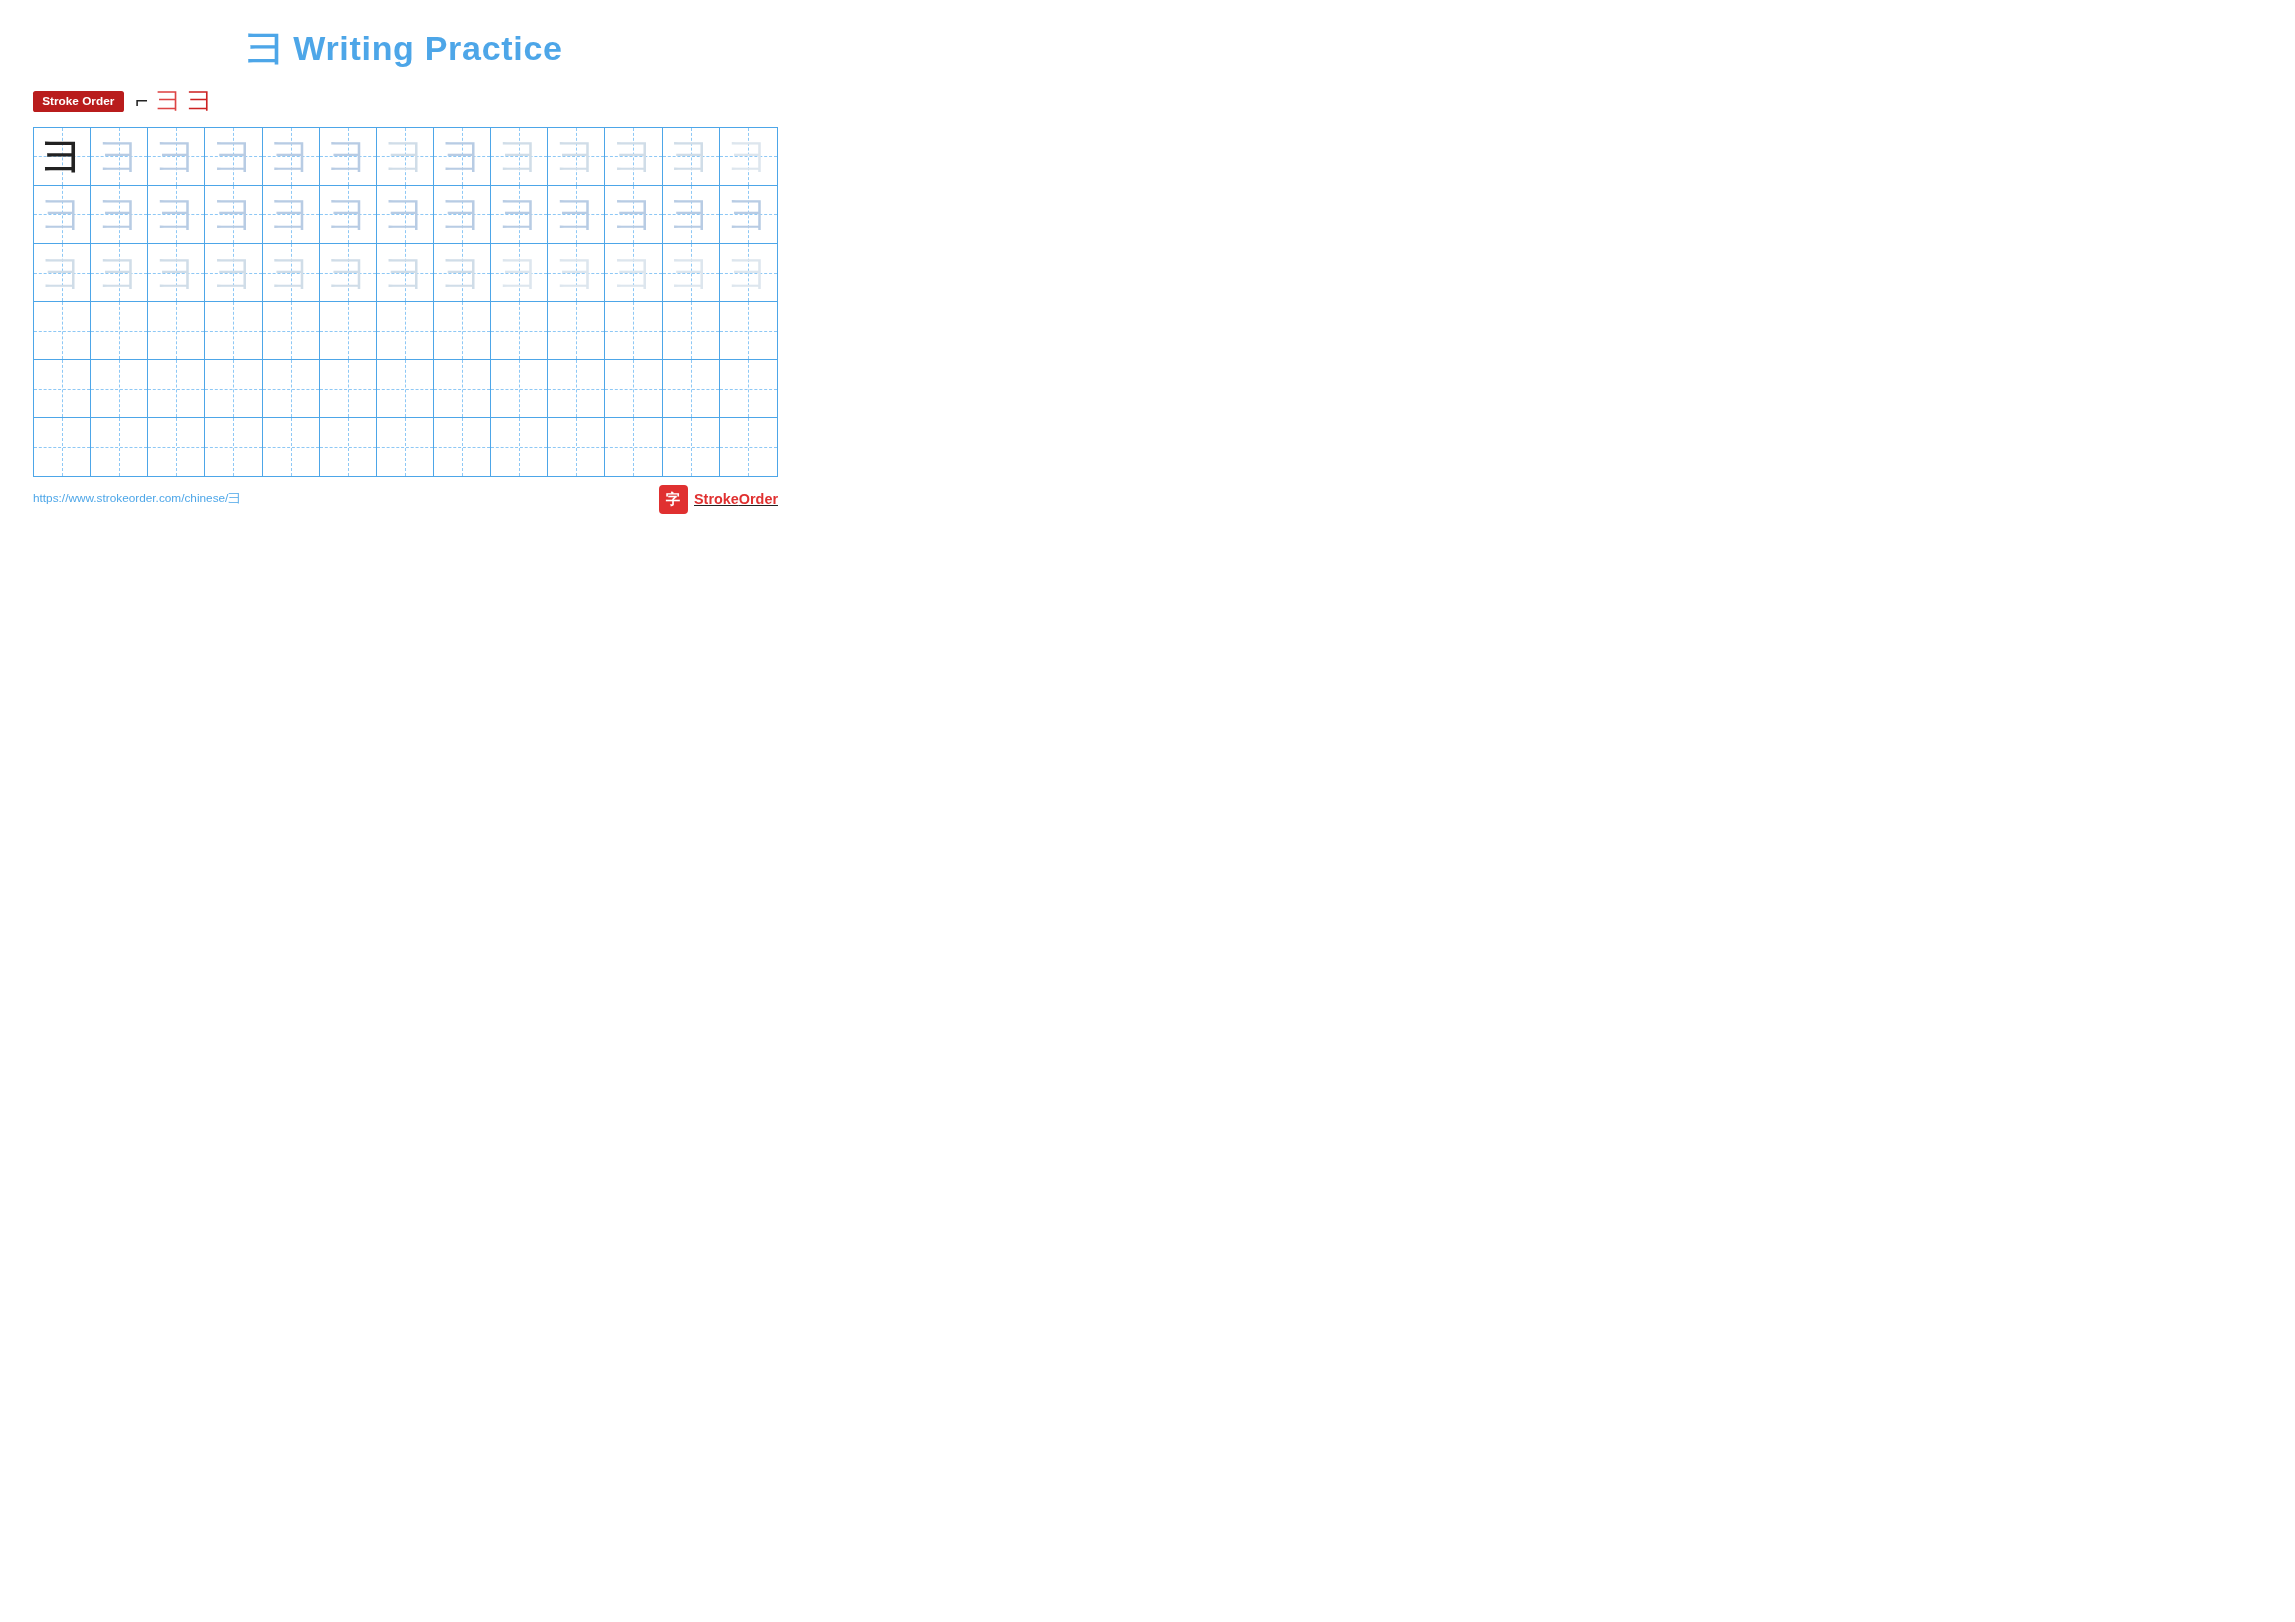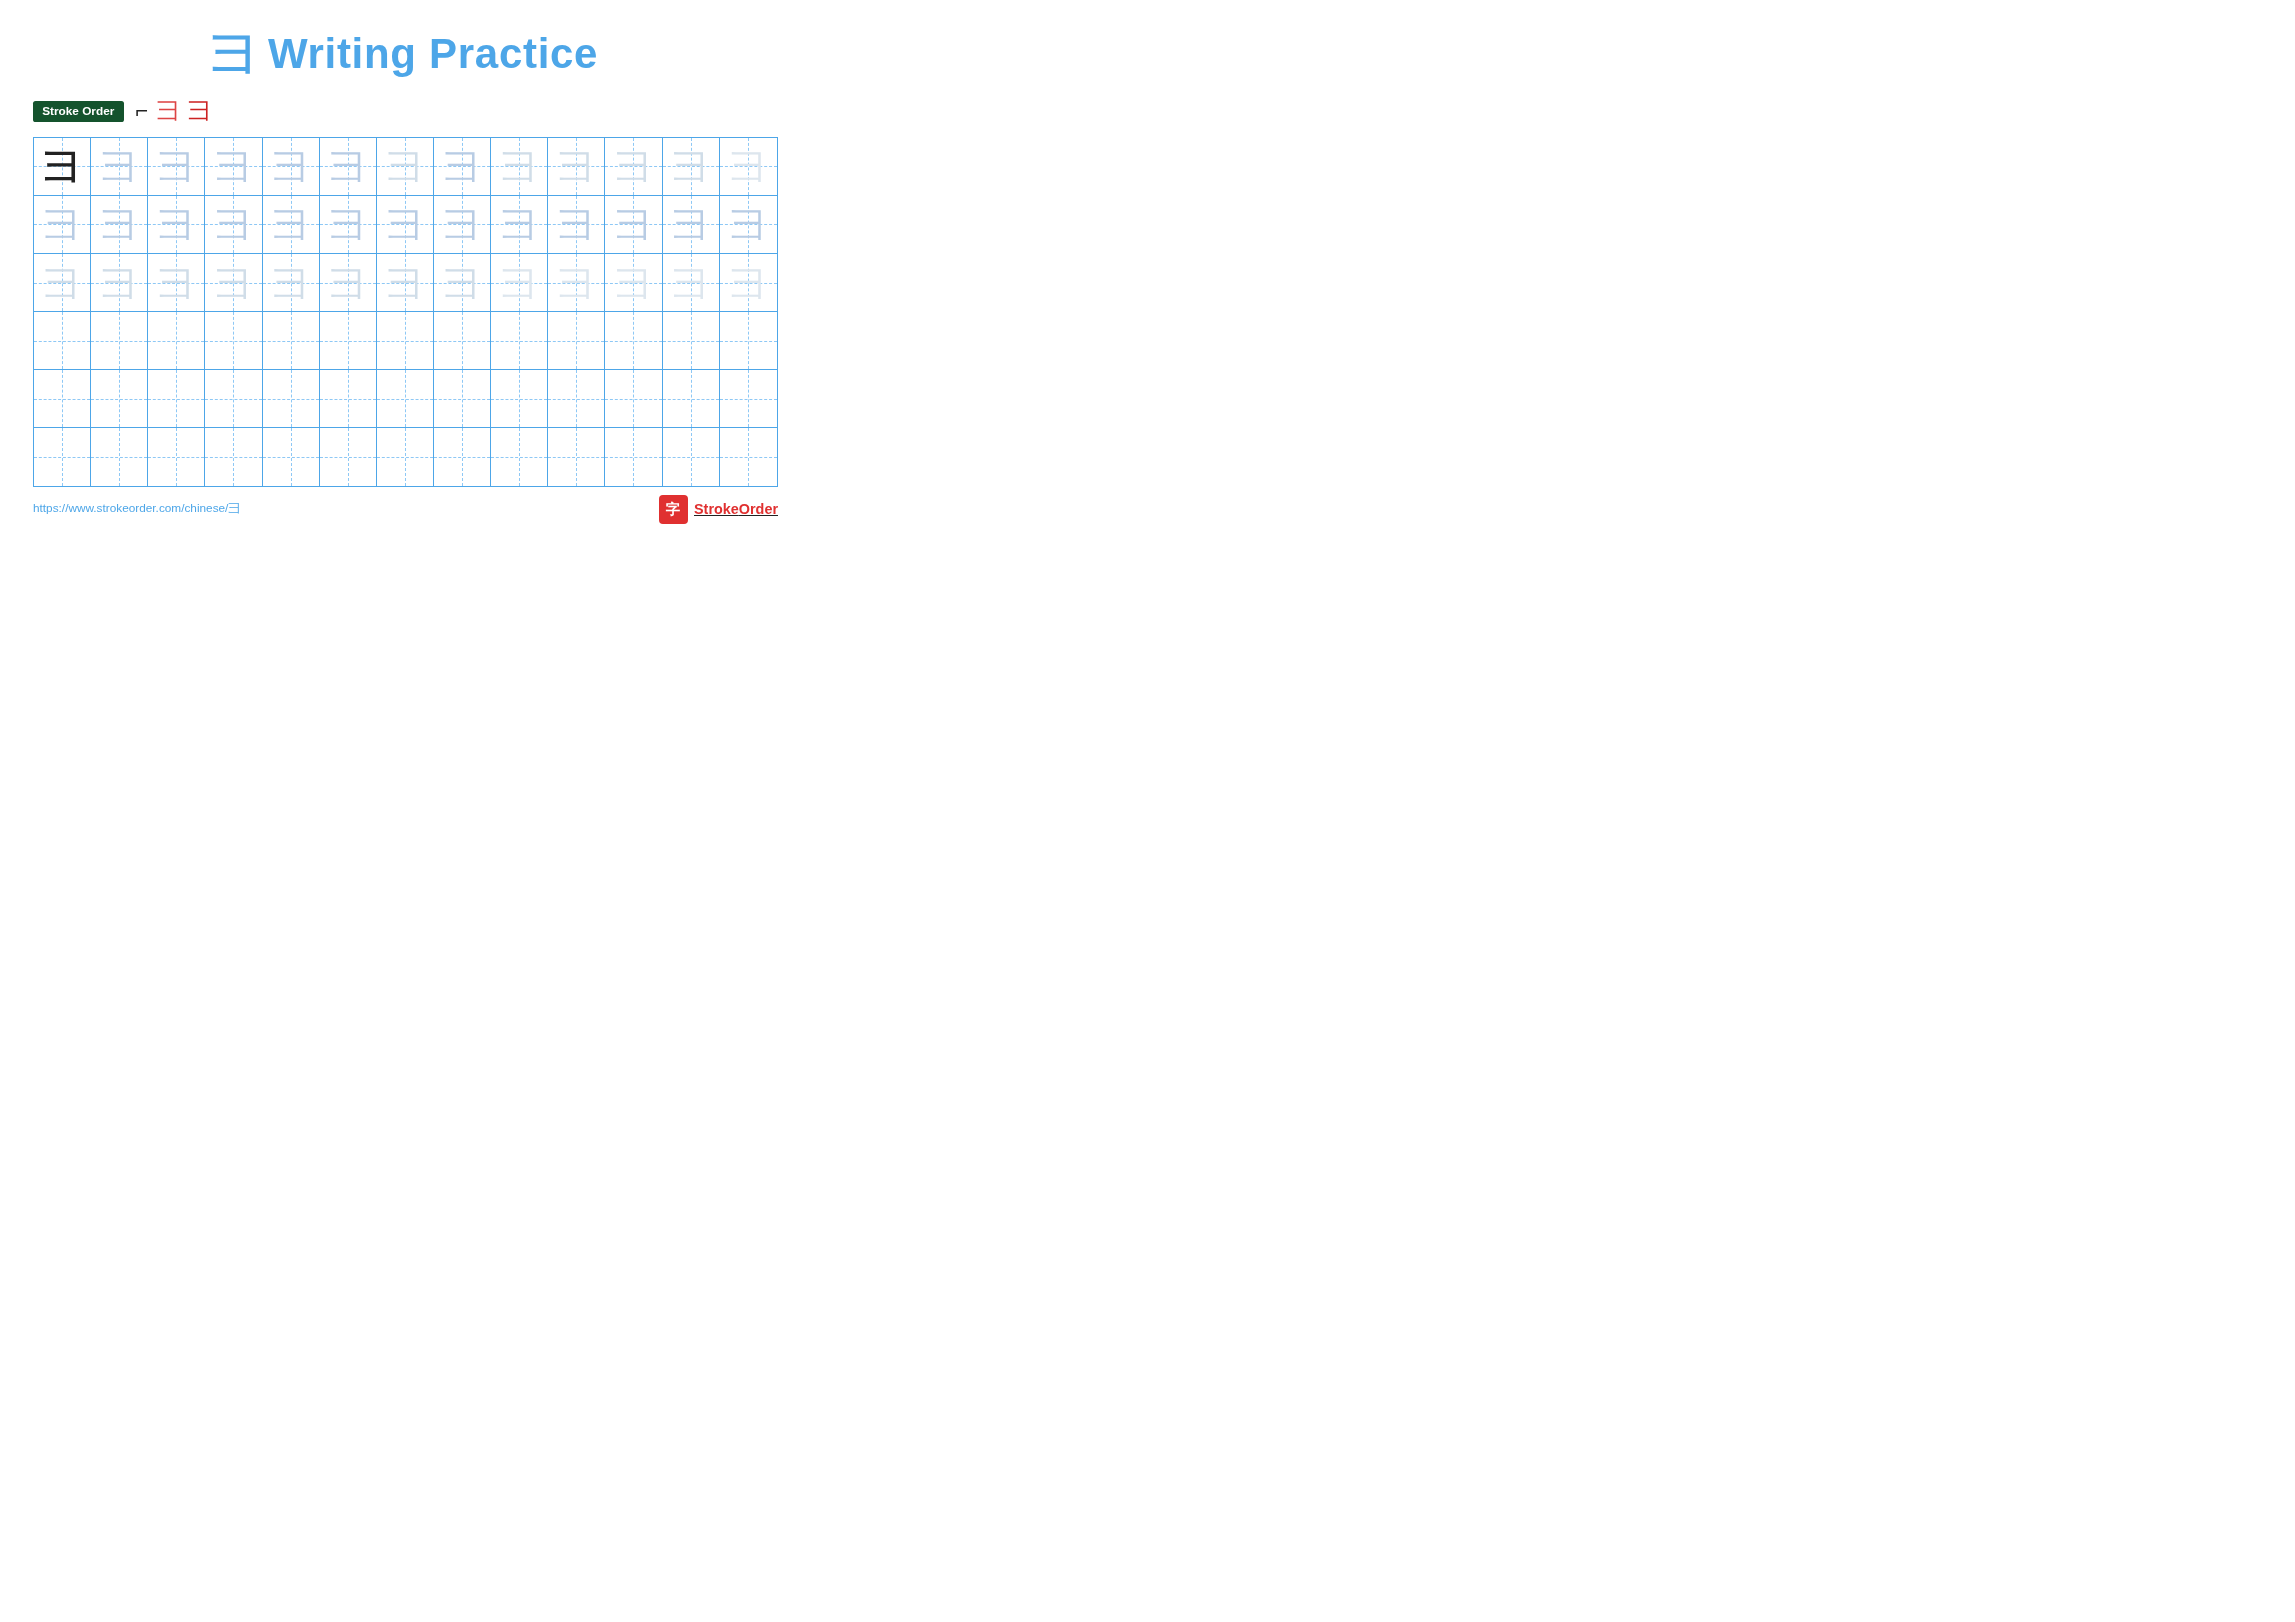--- a/index.html
+++ b/index.html
@@ -11,35 +11,35 @@
       min-height: 575px;
       padding: 26px 33px 19.6px 33px;
     }
 
     
     .header {
       text-align: center;
       margin-bottom: 18.3px;
     }
     .header h1 {
-      font-size: 42px;
+      font-size: 34px;
       font-weight: 700;
       color: #4da6e8;
       letter-spacing: 0.7px;
     }
 
     
     .stroke-order-row {
       display: flex;
       align-items: center;
       gap: 11.8px;
       margin-bottom: 14.4px;
     }
     .stroke-order-badge {
-      background: #14532d;
+      background: #b91c1c;
       color: #fff;
       font-size: 11.8px;
       font-weight: 700;
       padding: 3.3px 9.2px;
       border-radius: 2.6px;
     }
     .stroke-chars {
       display: flex;
       gap: 9.2px;
       align-items: center;

